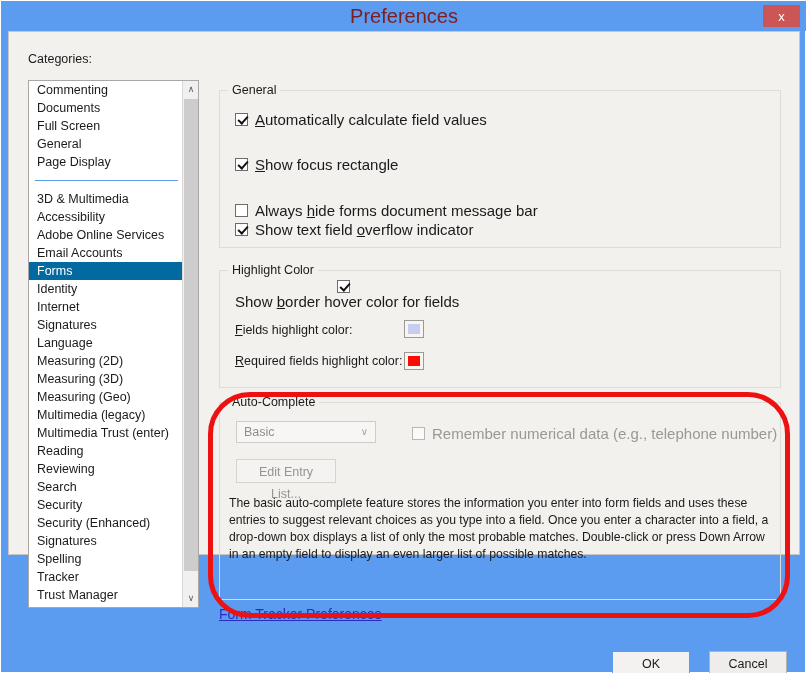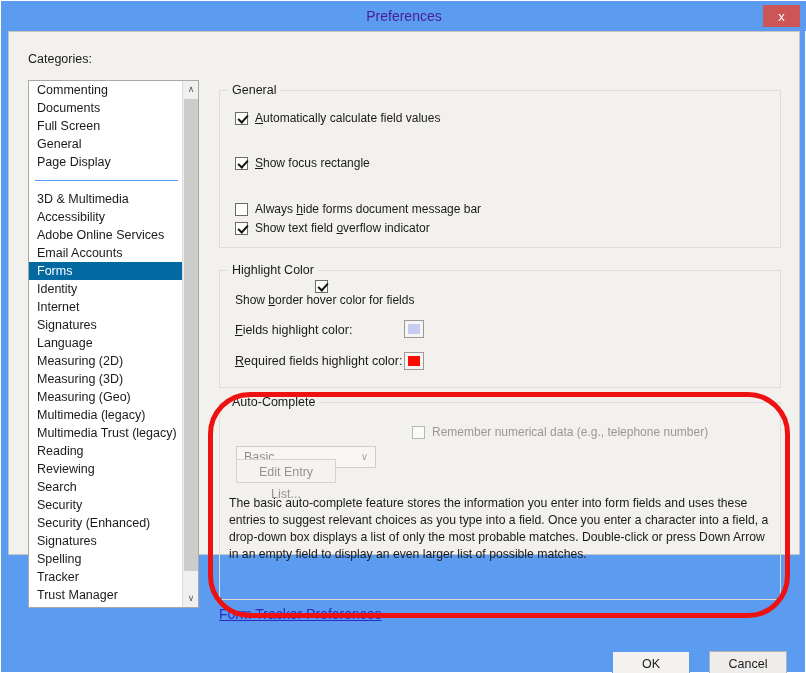--- a/index.html
+++ b/index.html
@@ -21,22 +21,22 @@
   #titlebar {
     position: absolute; left: 0; top: 0;
     width: 806px; height: 30px;
     background: #5b9bf0;
   }
   #title-text {
     position: absolute; left: 0; top: 0;
     width: 806px; height: 30px;
     line-height: 30px;
     text-align: center;
-    color: #4c1d95;
-    font-size: 14px;
+    color: #7f1d1d;
+    font-size: 20px;
   }
   #close-btn {
     position: absolute; right: 7px; top: 4px;
     width: 37px; height: 22px;
     background: #cc5555;
     color: #ffffff;
     font-size: 13px;
     text-align: center;
     line-height: 22px;
     cursor: pointer;
@@ -147,21 +147,21 @@
 
   #group-general   { left: 210px; top: 58px;  width: 562px; height: 158px; }
   #group-highlight { left: 210px; top: 238px; width: 562px; height: 118px; }
   #group-autocomp  { left: 210px; top: 370px; width: 562px; height: 198px; }
 
   
   .cbrow {
     position: absolute;
     display: flex;
     align-items: center;
-    font-size: 12px;
+    font-size: 15px;
     color: #1a1a1a;
     white-space: nowrap;
     cursor: default;
   }
   .cbox {
     width: 13px; height: 13px;
     border: 1px solid #6b6b6b;
     background: #ffffff;
     margin-right: 7px;
     position: relative;
@@ -199,21 +199,20 @@
     position: absolute;
     left: 227px; top: 389px;
     width: 140px; height: 22px;
     background: #f7f6f4;
     border: 1px solid #cfcdc9;
     font-size: 12.5px;
     color: #908e8a;
     line-height: 20px;
     padding-left: 7px;
     cursor: default;
-    margin-top: 25px;
   }
   #ac-select-arrow {
     position: absolute;
     right: 7px; top: 0;
     line-height: 20px;
     font-size: 10px;
     color: #a9a7a3;
   }
 
   
@@ -306,21 +305,21 @@
           <div class="cat-item">Email Accounts</div>
           <div class="cat-item selected" style="background: #0369a1;">Forms</div>
           <div class="cat-item">Identity</div>
           <div class="cat-item">Internet</div>
           <div class="cat-item">Signatures</div>
           <div class="cat-item">Language</div>
           <div class="cat-item">Measuring (2D)</div>
           <div class="cat-item">Measuring (3D)</div>
           <div class="cat-item">Measuring (Geo)</div>
           <div class="cat-item">Multimedia (legacy)</div>
-          <div class="cat-item">Multimedia Trust (legacy)</div>
+          <div class="cat-item">Multimedia Trust (enter)</div>
           <div class="cat-item">Reading</div>
           <div class="cat-item">Reviewing</div>
           <div class="cat-item">Search</div>
           <div class="cat-item">Security</div>
           <div class="cat-item">Security (Enhanced)</div>
           <div class="cat-item">Signatures</div>
           <div class="cat-item">Spelling</div>
           <div class="cat-item">Tracker</div>
           <div class="cat-item">Trust Manager</div>
           <div class="cat-item">Units</div>

